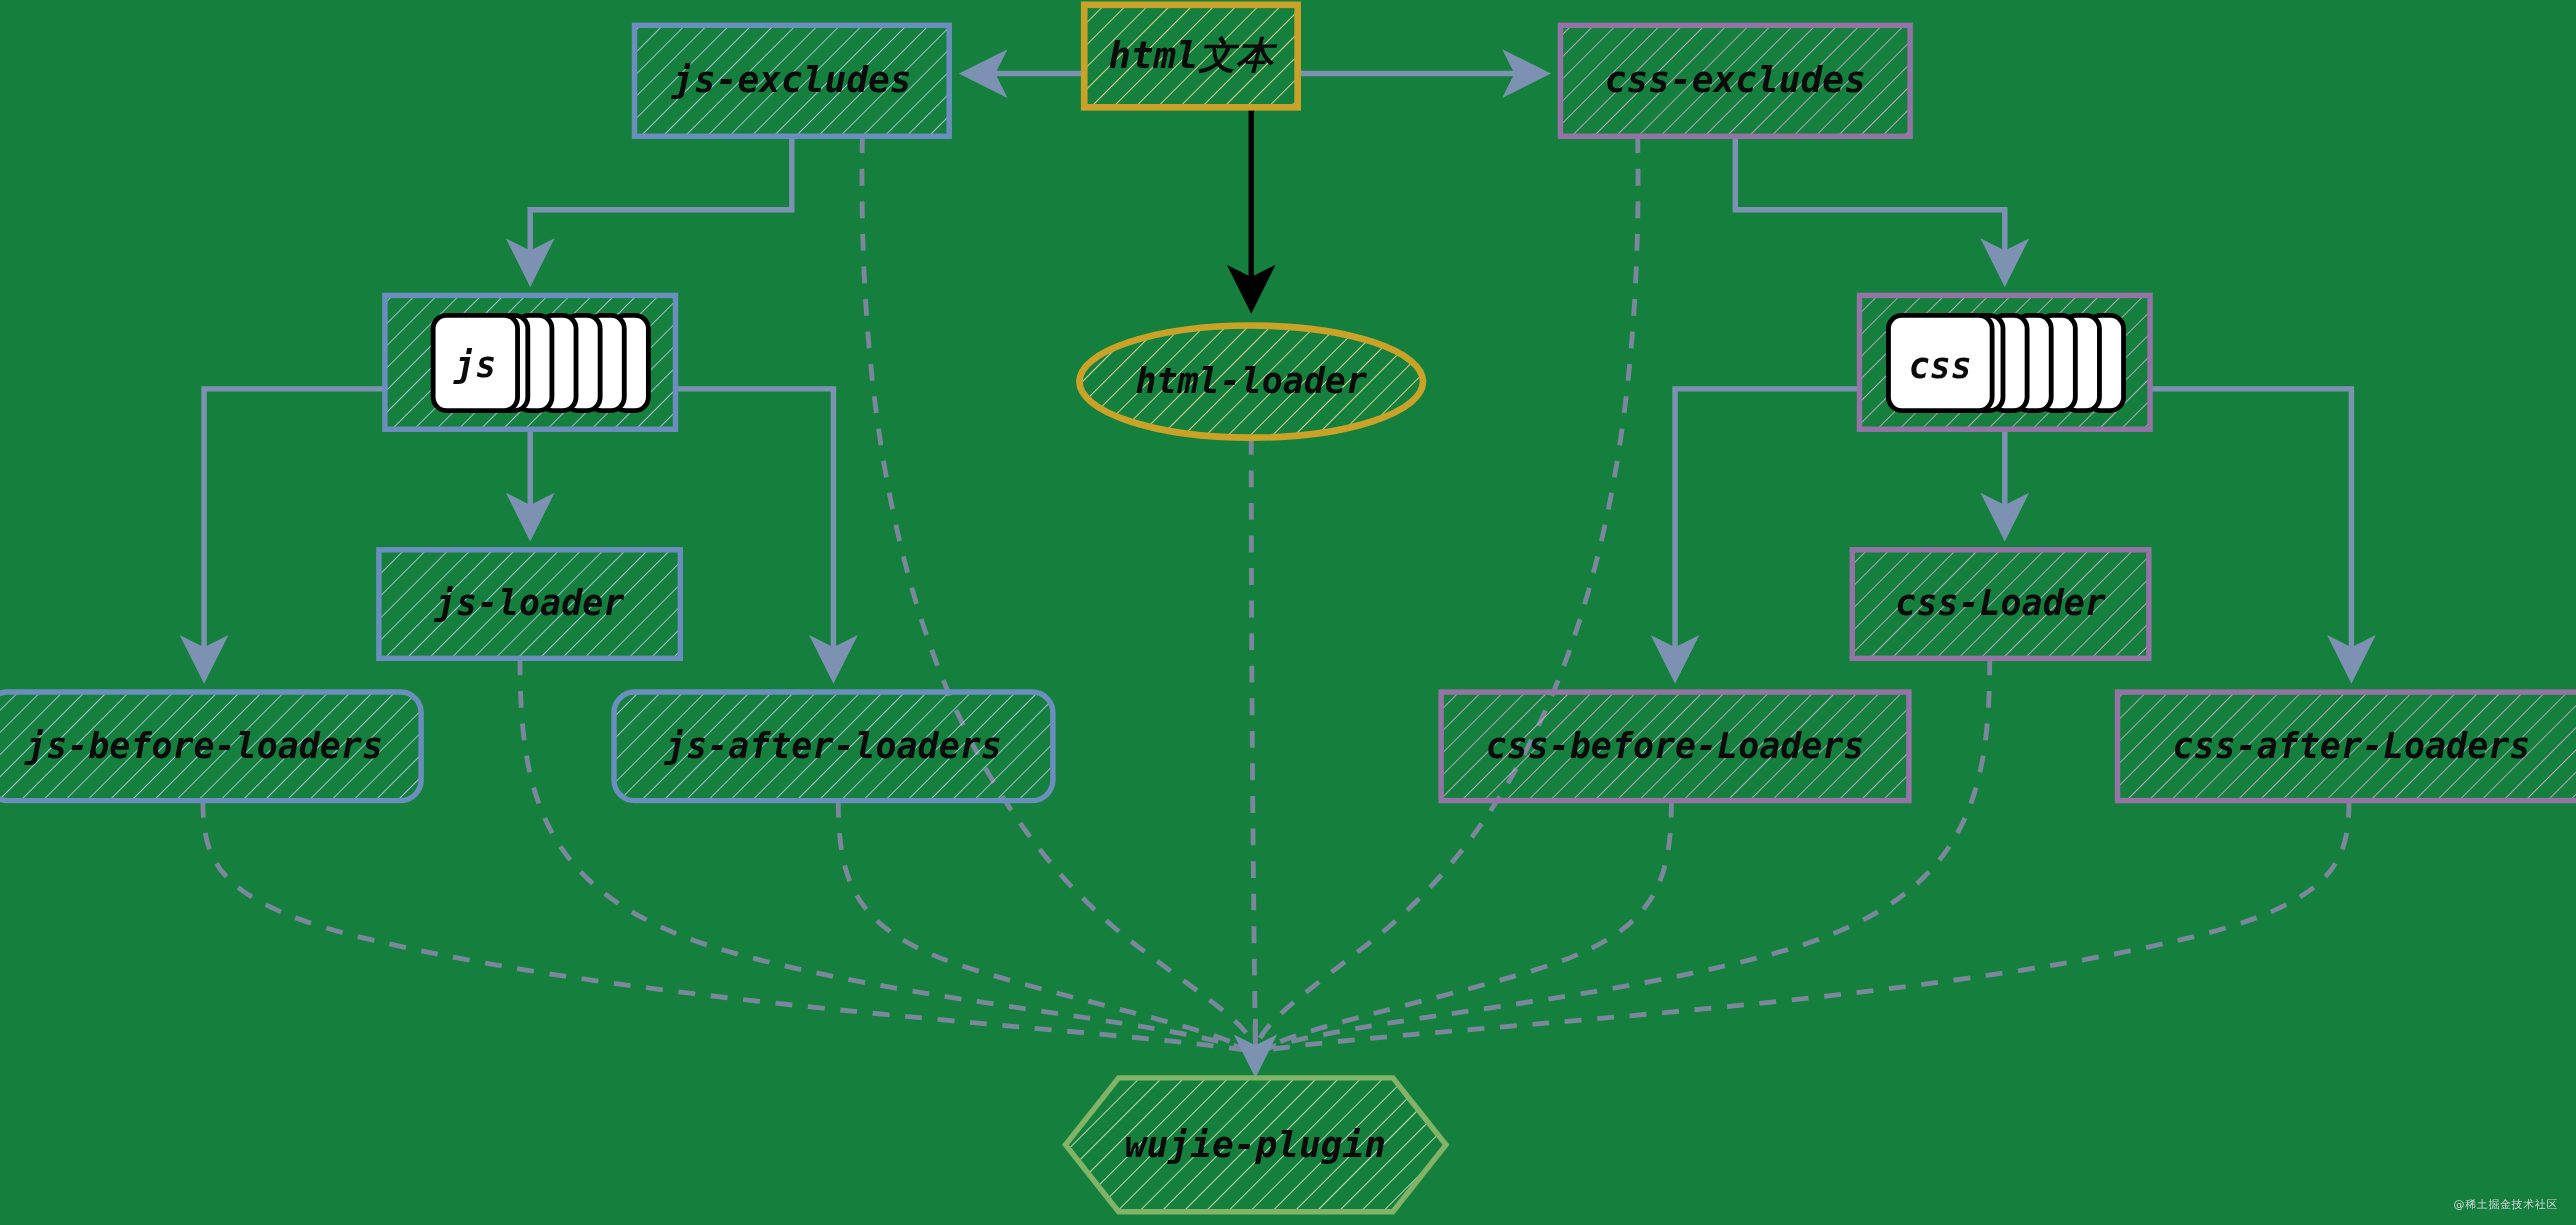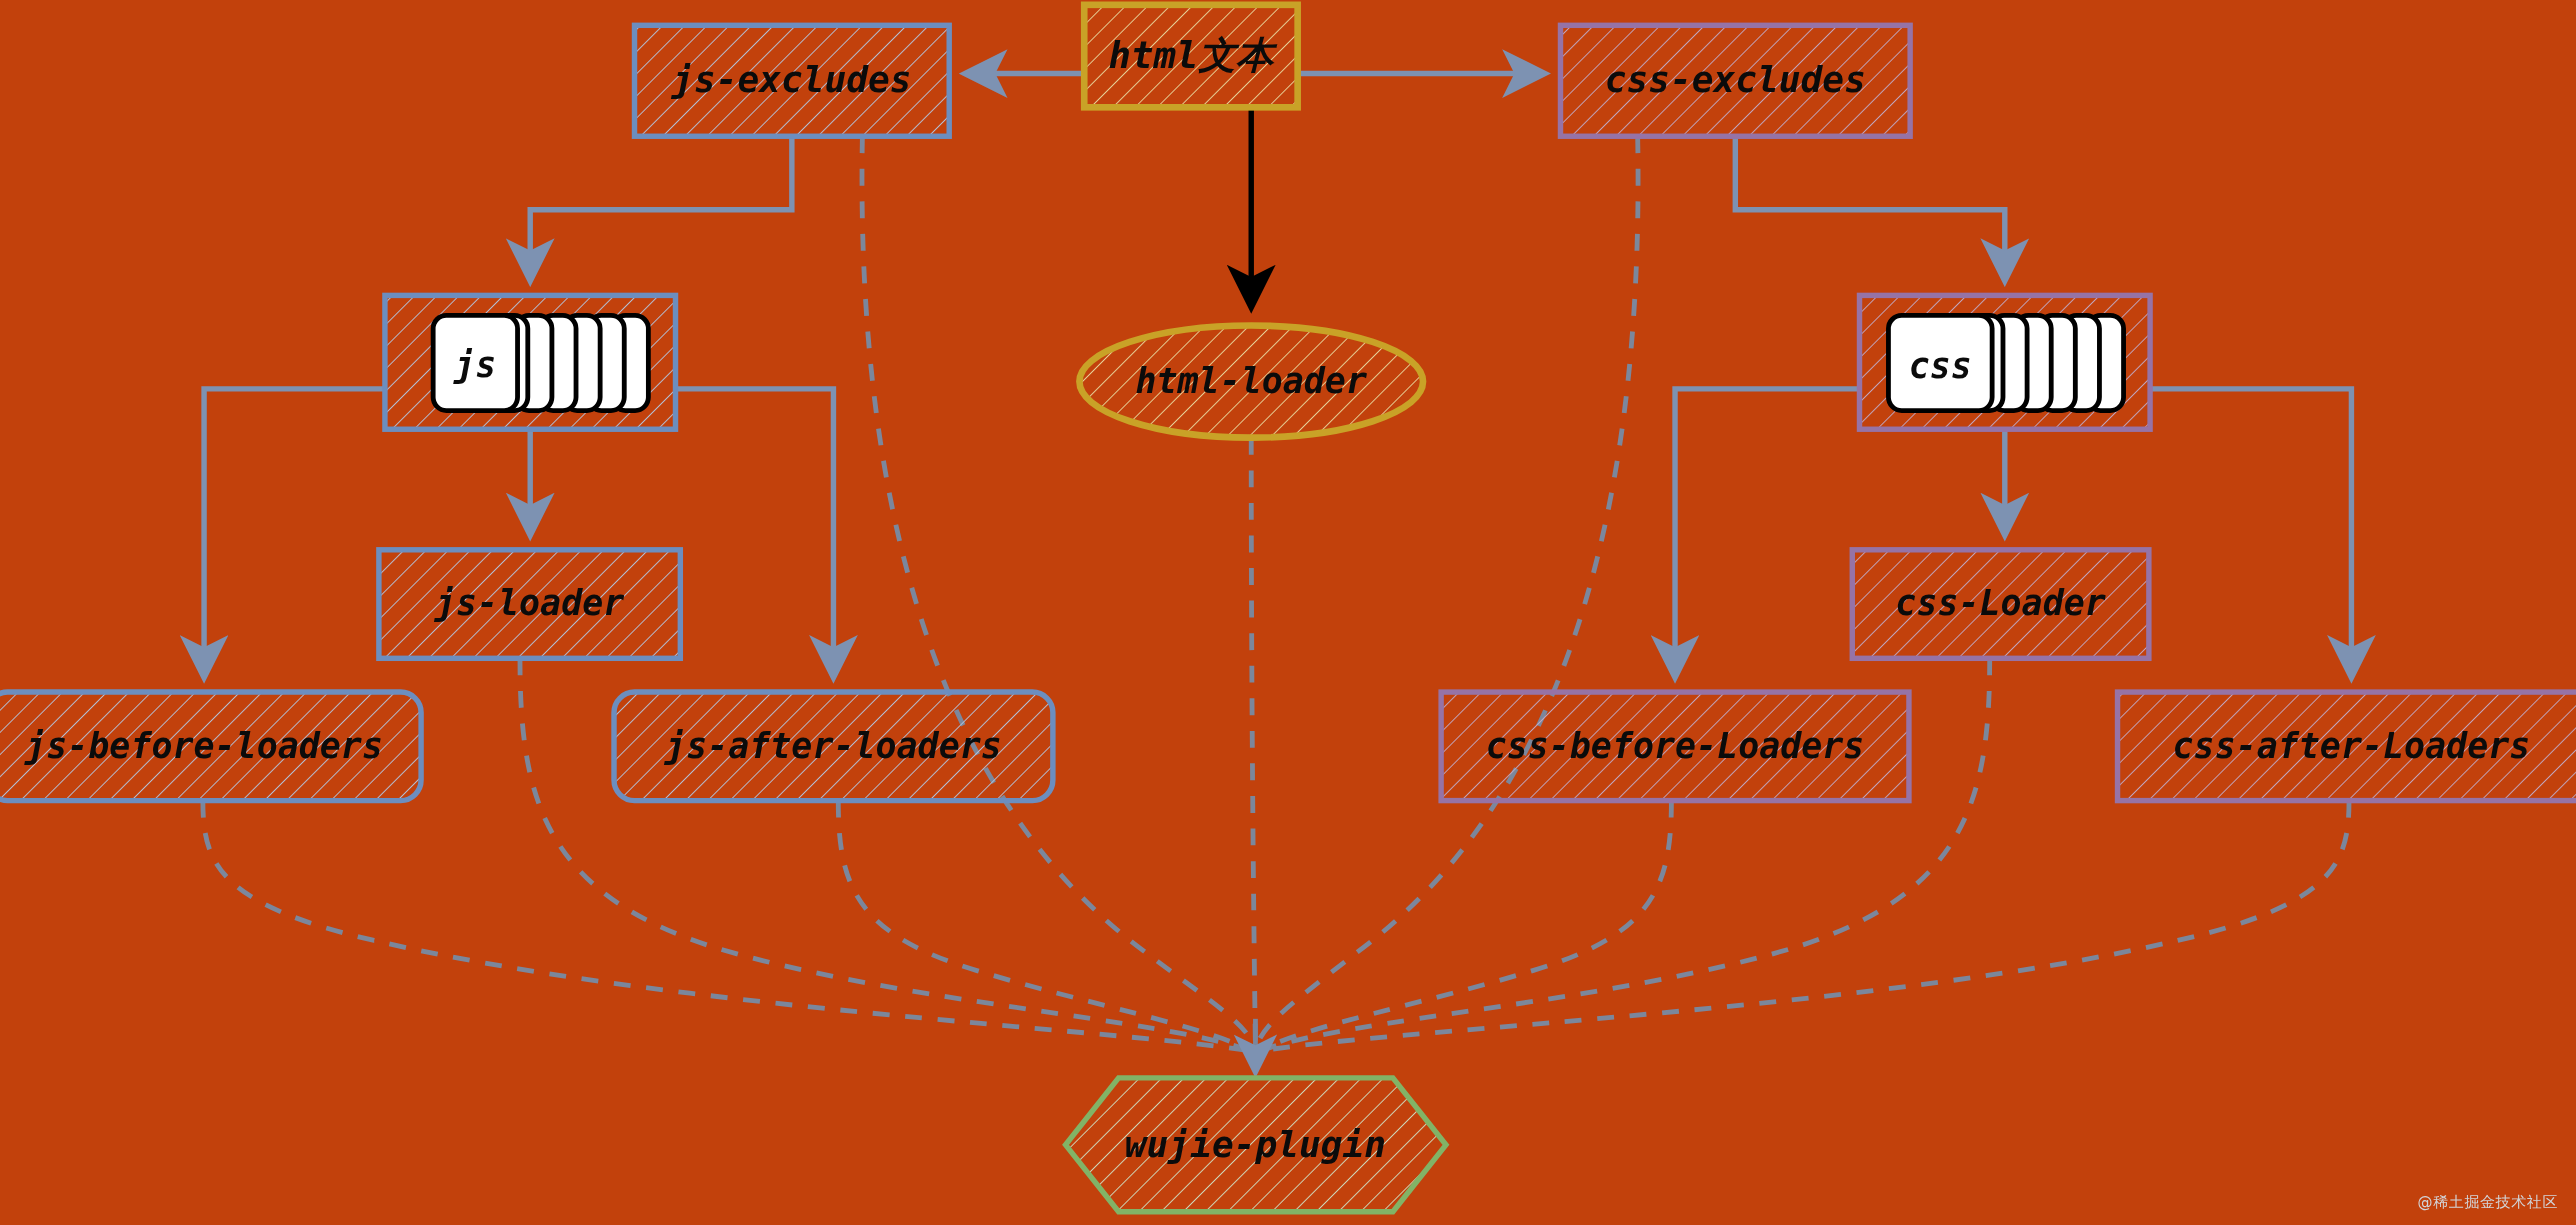--- a/index.html
+++ b/index.html
@@ -1,27 +1,27 @@
 <!DOCTYPE html>
 <html style="font-size:9.6px"><head>
 <meta charset="utf-8">
 <style>
   html,body{margin:0;padding:0;background:#ffffff;}
   body{font-family:"DejaVu Sans",sans-serif;}
-  #stage{position:relative;width:2576px;height:1225px;background:#c2410c;overflow:hidden;}
+  #stage{position:relative;width:2576px;height:1225px;background:#15803d;overflow:hidden;}
   svg#diagram{position:absolute;left:0;top:0;width:2576px;height:1225px;}
   .node-label{
     font-family:"DejaVu Sans Mono","Liberation Mono",monospace;
     font-style:italic;font-weight:700;fill:#0b0b0b;
     text-anchor:middle;dominant-baseline:middle;
   }
   .wm{
     position:absolute;right:18px;bottom:13.3px;
     font-family:"DejaVu Sans","Liberation Sans",sans-serif;
-    font-size:15px;color:#d2d4d8;letter-spacing:0.6px;user-select:none;
+    font-size:11px;color:#d2d4d8;letter-spacing:0.6px;user-select:none;
   }
 </style>
 </head>
 <body>
 
 <div id="stage">
 
 <svg id="diagram" viewBox="0 0 4272 2032" xmlns="http://www.w3.org/2000/svg">
   <defs>
     <pattern id="hatch-blue" width="26" height="26" patternTransform="rotate(45)" patternUnits="userSpaceOnUse">

